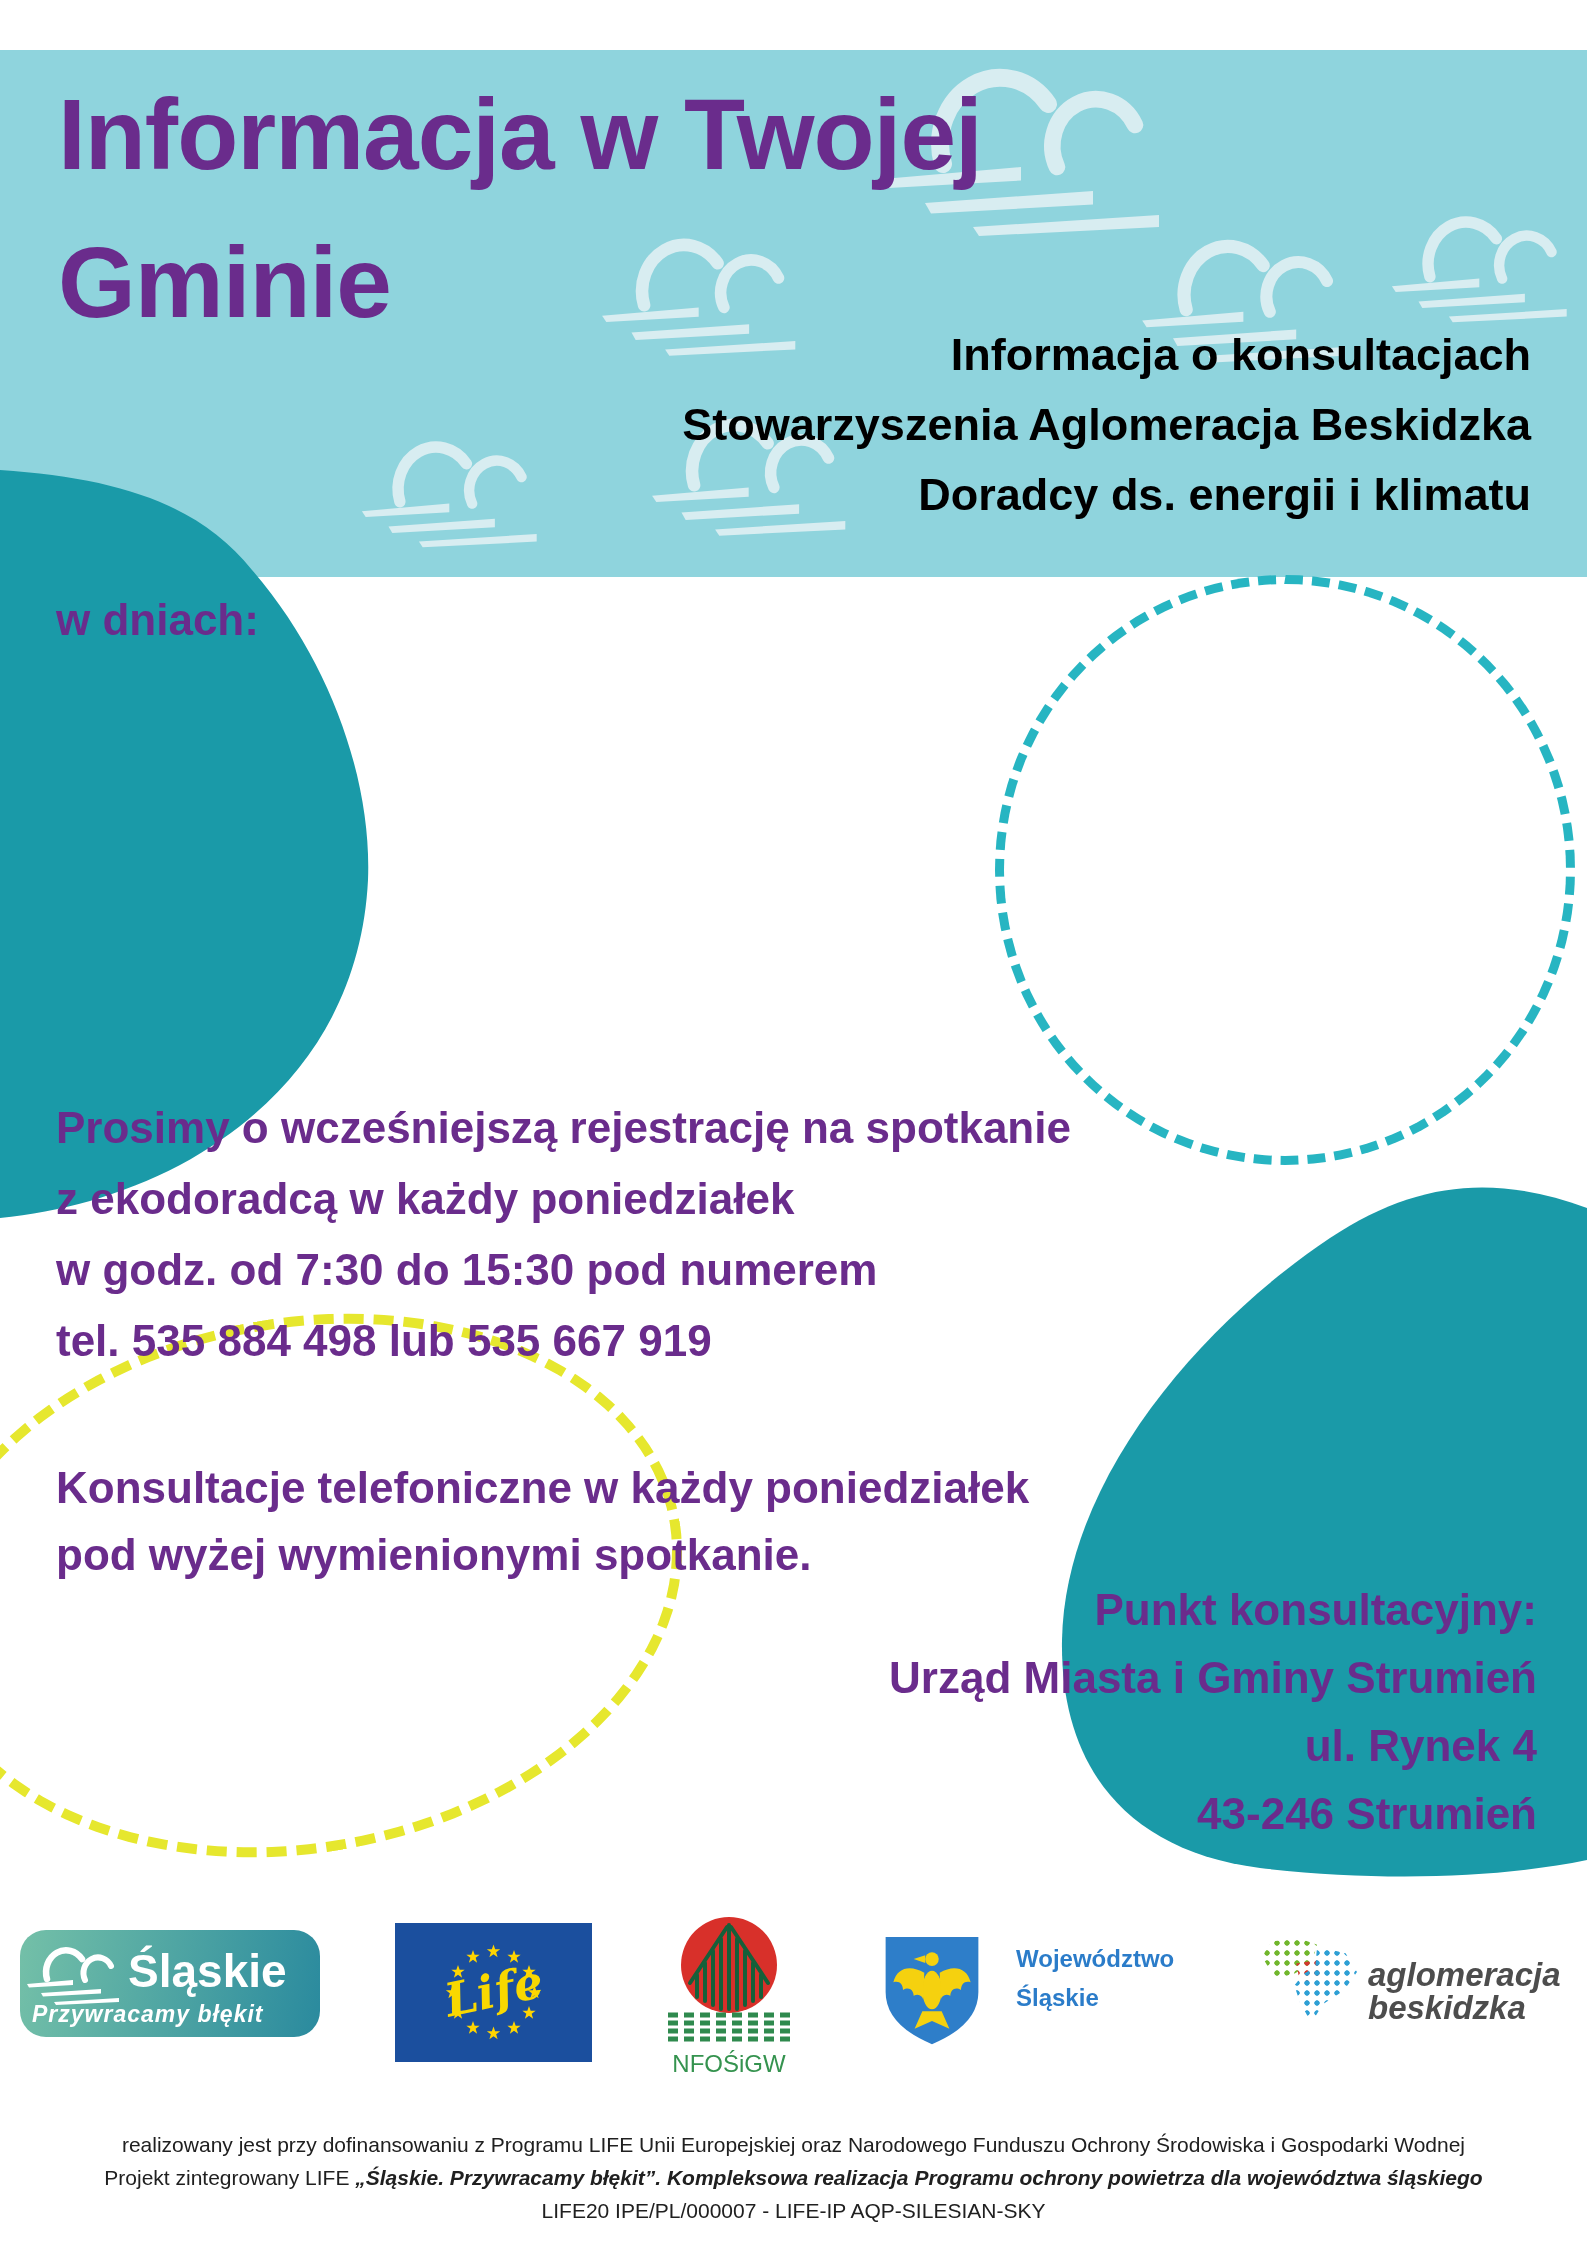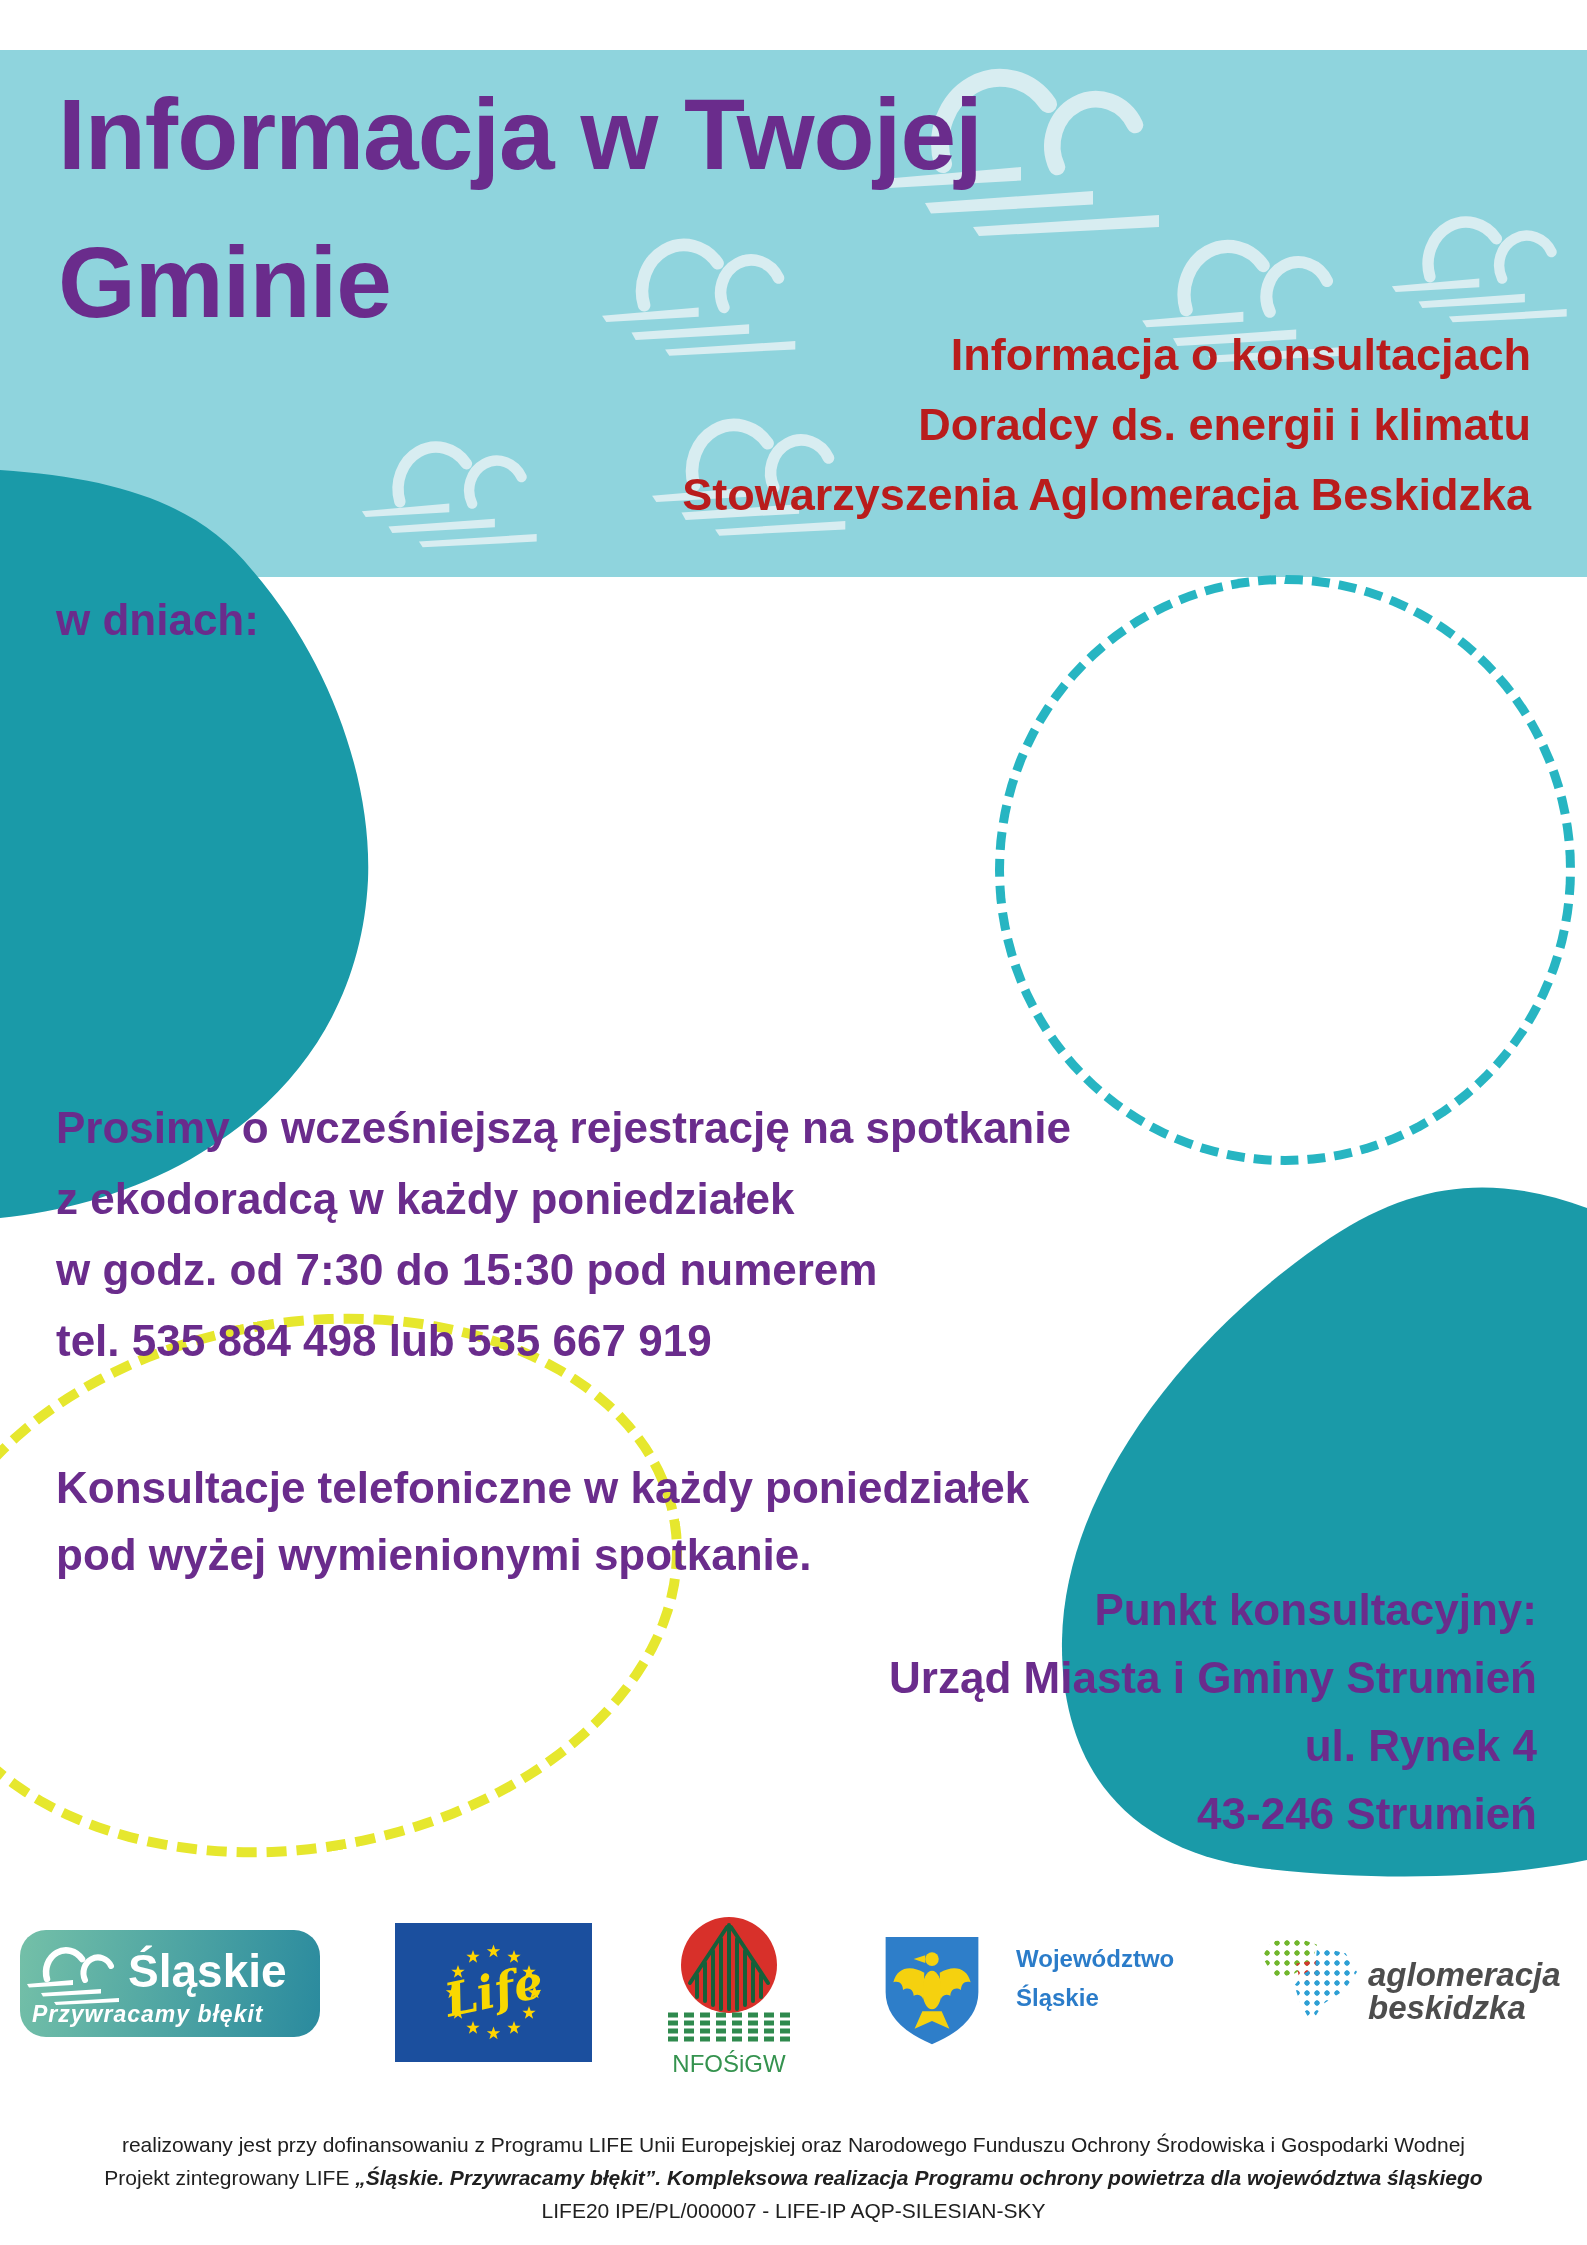--- a/index.html
+++ b/index.html
@@ -9,21 +9,21 @@
   }
   
   .banner{position:absolute;left:0;top:50px;width:1587px;height:527px;background:#8fd4dd;overflow:hidden;z-index:1;}
   .banner-clouds{position:absolute;left:0;top:0;width:100%;height:100%;}
   .title{
     position:absolute;left:58px;top:60px;z-index:4;
     font-size:100px;font-weight:700;line-height:148px;color:#6a2c8c;letter-spacing:-1px;
   }
   .subtitle{
     position:absolute;right:56px;top:320px;z-index:4;text-align:right;
-    font-size:45px;font-weight:700;line-height:70px;color:#b91c1c;
+    font-size:45px;font-weight:700;line-height:70px;color:#000000;
   }
   
   .decor-svg{position:absolute;left:0;top:0;width:1587px;height:2245px;z-index:2;pointer-events:none;}
   .dotted-circle{
     position:absolute;left:995px;top:575px;width:580px;height:590px;border-radius:50%;
     border:9px dashed #27b5c2;z-index:2;box-sizing:border-box;
   }
   .dashed-circle-yellow{
     position:absolute;left:-85px;top:1318px;width:770px;height:535px;border-radius:50%;
     border:10px dashed #e6e72e;z-index:2;box-sizing:border-box;transform:rotate(-10deg);
@@ -104,22 +104,22 @@
 
   <div class="dotted-circle"></div>
   <div class="dashed-circle-yellow"></div>
 
   <div class="title">
     <div>Informacja w Twojej</div>
     <div>Gminie</div>
   </div>
   <div class="subtitle">
     <div>Informacja o konsultacjach</div>
+    <div>Stowarzyszenia Aglomeracja Beskidzka</div>
     <div>Doradcy ds. energii i klimatu</div>
-    <div>Stowarzyszenia Aglomeracja Beskidzka</div>
   </div>
 
   <div class="ptext intro">
     <div>w dniach:</div>
   </div>
 
 
   <div class="ptext registration">
     <div>Prosimy o wcześniejszą rejestrację na spotkanie</div>
     <div>z ekodoradcą w każdy poniedziałek</div>

